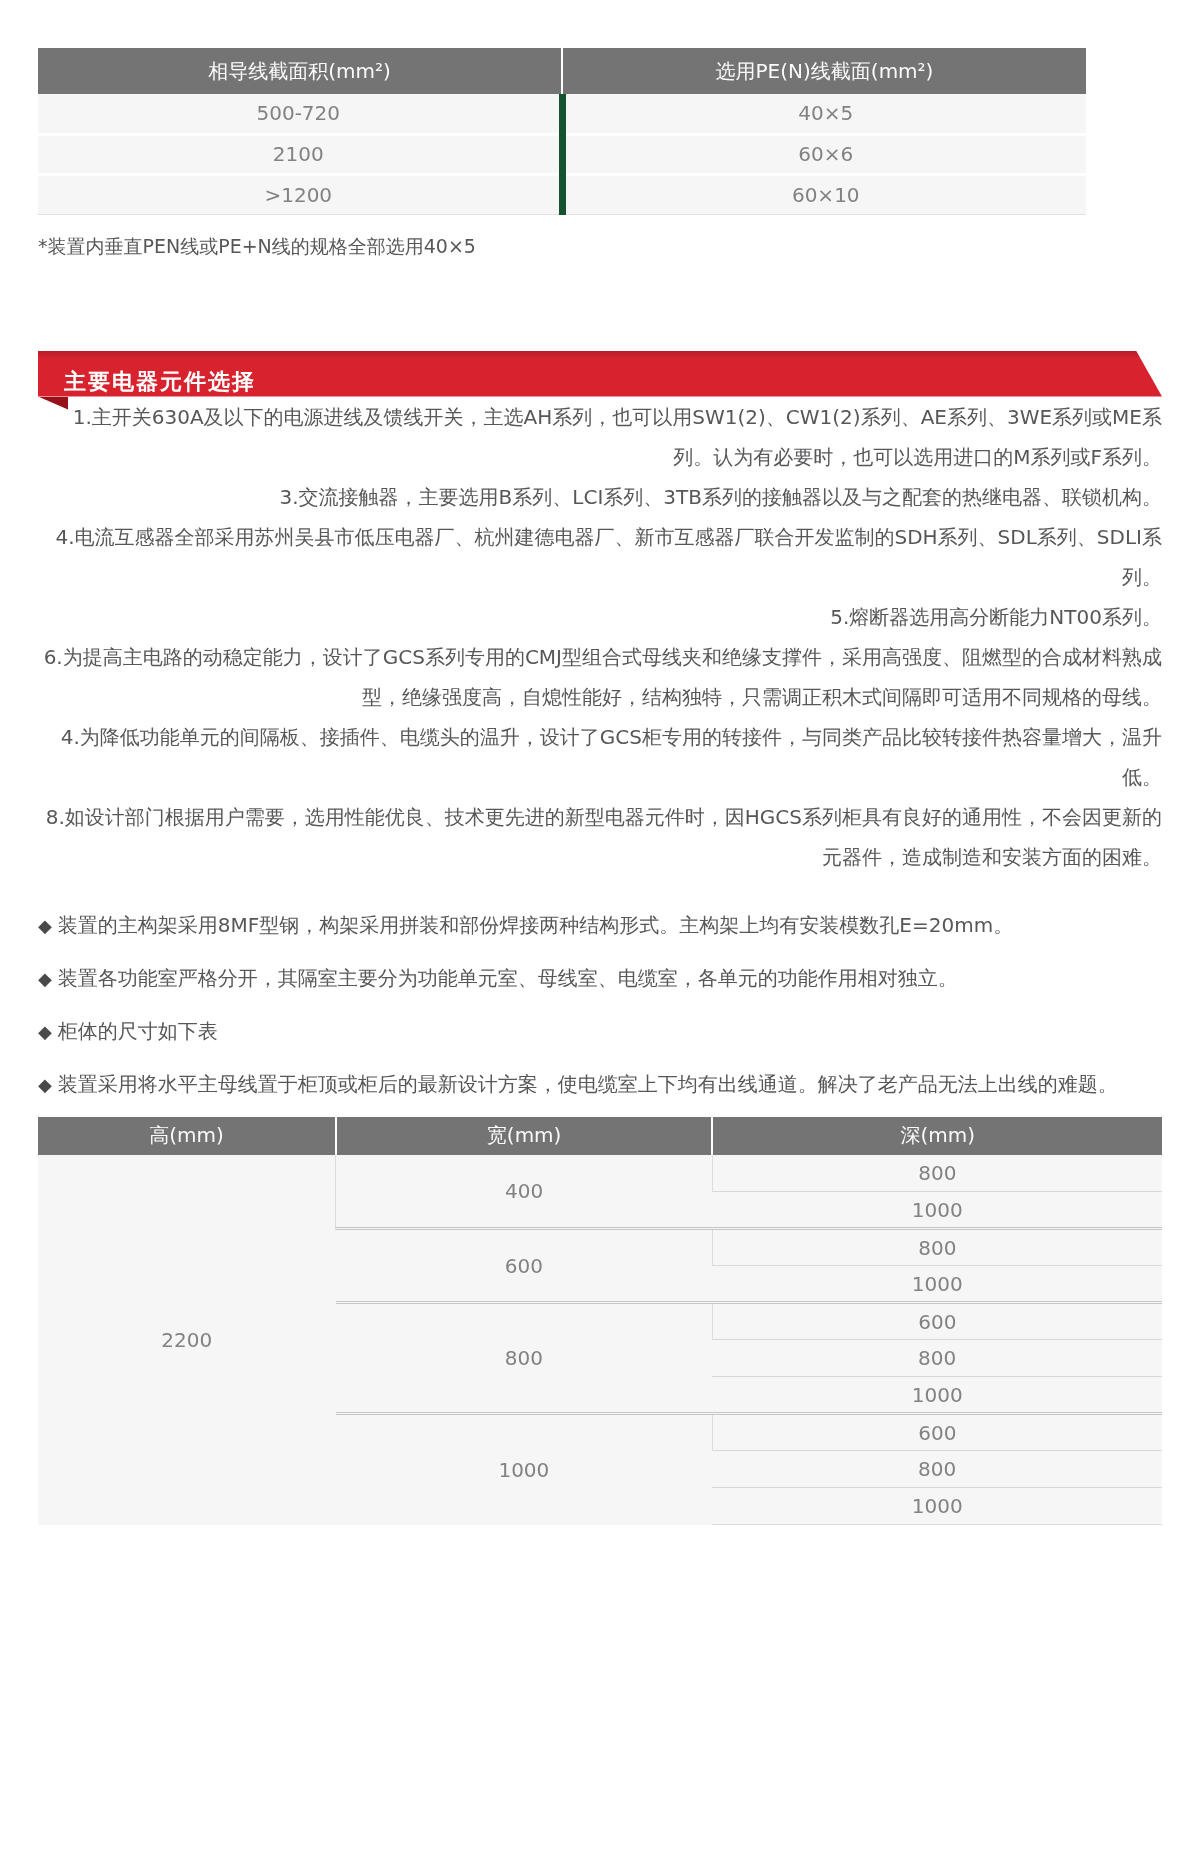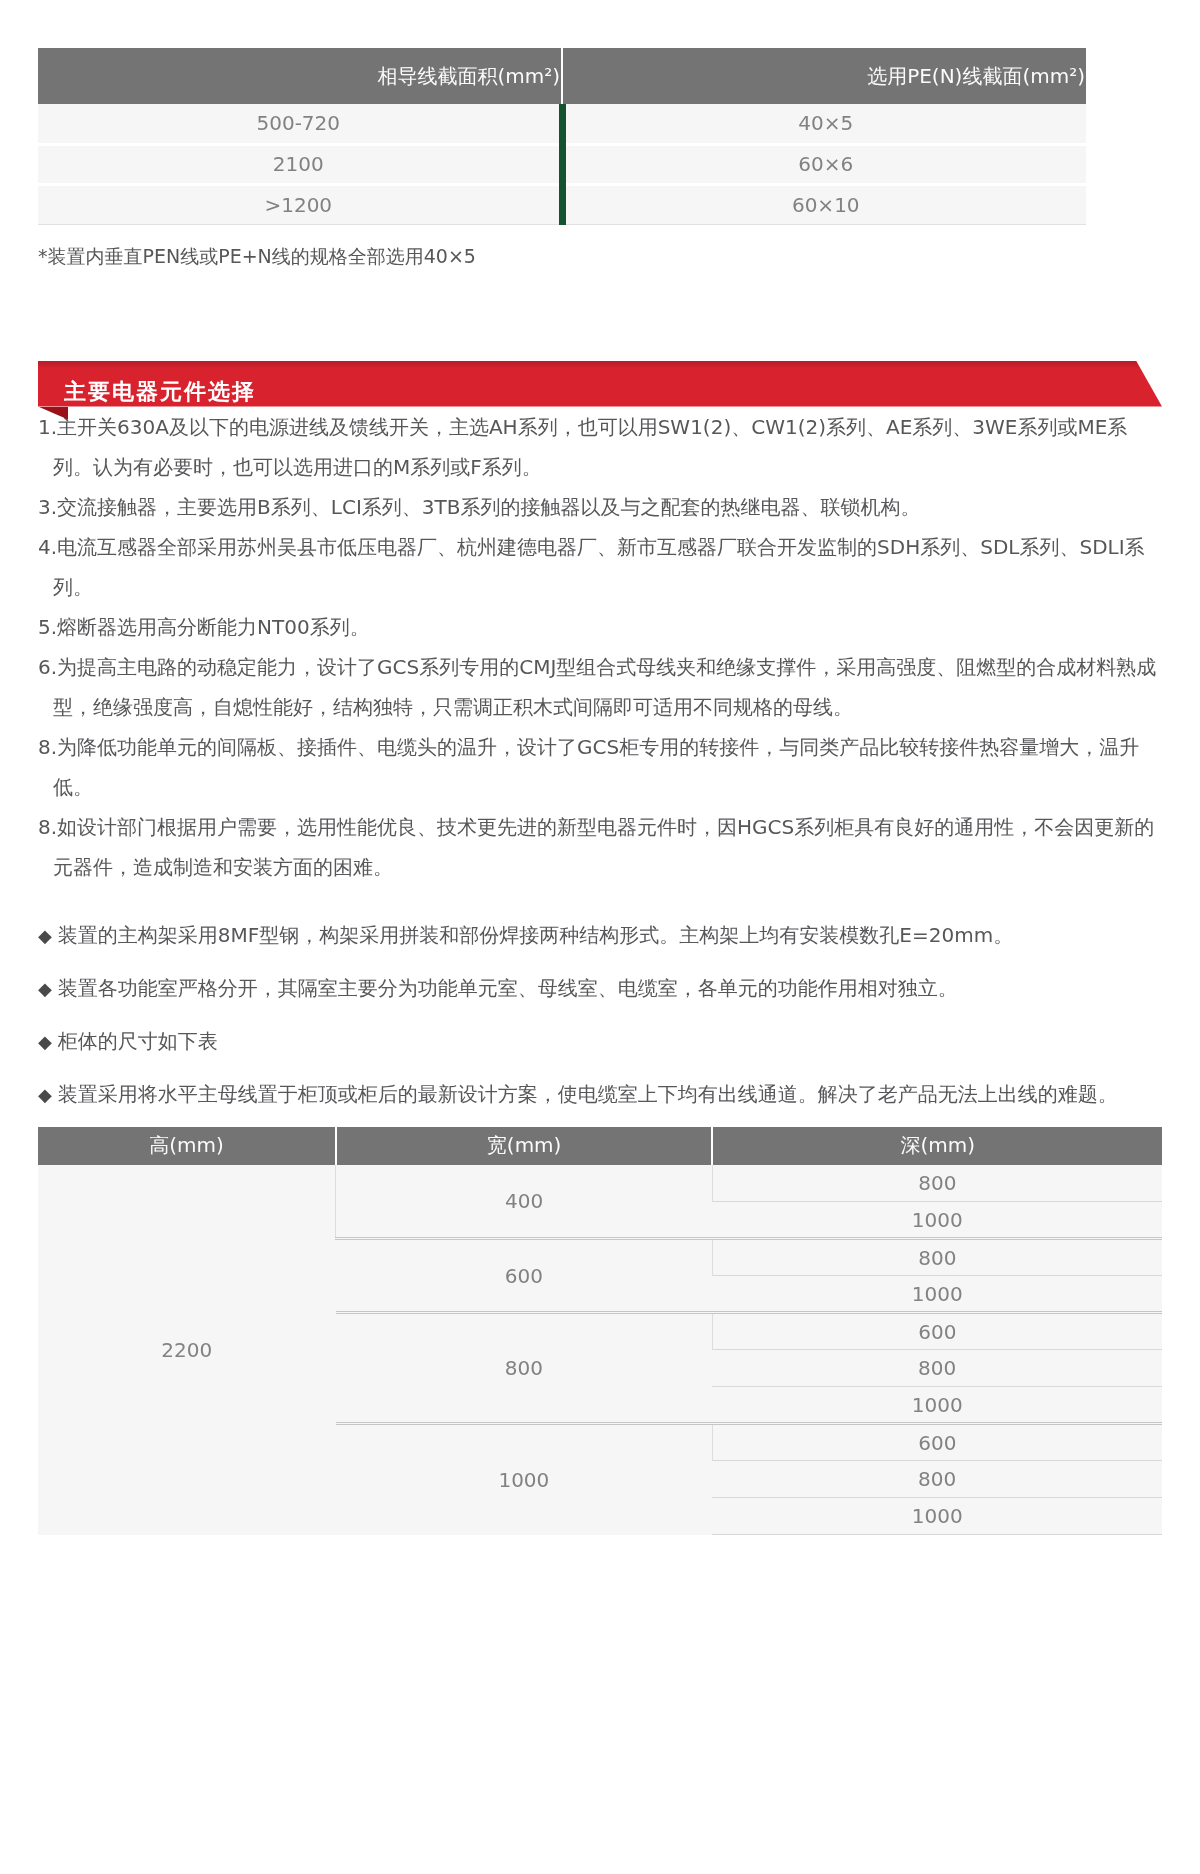--- a/index.html
+++ b/index.html
@@ -13,21 +13,21 @@
     width:1200px;height:1874px;overflow:hidden;background:#ffffff;
     font-family:"DejaVu Sans","Liberation Sans",sans-serif;
     color:#57575a;
   }
   .page{padding:48px 38px 30px 38px;}
 
   
   .pe-table{border-collapse:collapse;width:1048px;table-layout:fixed;}
   .pe-table th{
     background:var(--table-header-bg);color:#fbfbfb;font-weight:normal;
-    height:56px;font-size:20px;text-align:right;
+    height:46px;font-size:20px;text-align:center;
   }
   .pe-table th + th{border-left:2px solid #ffffff;}
   .pe-table td{
     background:#f6f6f6;height:40px;font-size:20px;color:#828282;
     text-align:center;border-bottom:3px solid #ffffff;
   }
   .pe-table td + td{border-left:7px solid #14532d;}
   .pe-table tbody tr:last-child td{border-bottom:1px solid #e2e2e2;}
 
   .note{margin:18px 0 0 0;font-size:19px;color:#57575a;line-height:26px;}
@@ -44,21 +44,21 @@
   .banner-title{color:#ffffff;font-size:22px;font-weight:bold;letter-spacing:2px;}
   .banner-fold{
     position:absolute;left:0;top:46px;width:30px;height:13px;
     background:var(--accent-red-dark);
     clip-path:polygon(0 0,100% 0,100% 100%);
   }
 
   
   .intro{margin:24px 0 0 0;text-indent:2em;font-size:20px;line-height:40px;}
   .items{margin-top:0;}
-  .item{margin:0;padding-left:15px;text-indent:-15px;font-size:20px;line-height:40px;}
+  .item{margin:0;padding-left:15px;text-indent:-15px;font-size:20px;line-height:40px;text-align:right;}
   .bullets{margin-top:28px;}
   .bullet{margin:0 0 12px 0;padding-left:22px;text-indent:-22px;font-size:20px;line-height:40px;}
   .diamond{color:#49494c;font-size:18px;margin-right:6px;}
 
   
   .size-table{border-collapse:collapse;width:1124px;table-layout:fixed;margin-top:8px;}
   .size-table col.c1{width:26.5%;}
   .size-table col.c2{width:33.5%;}
   .size-table col.c3{width:40%;}
   .size-table th{
@@ -112,21 +112,21 @@
     <span class="banner-fold"></span>
   </div>
 
 
   <div class="items">
     <p class="item">1.主开关630A及以下的电源进线及馈线开关，主选AH系列，也可以用SW1(2)、CW1(2)系列、AE系列、3WE系列或ME系列。认为有必要时，也可以选用进口的M系列或F系列。</p>
     <p class="item">3.交流接触器，主要选用B系列、LCI系列、3TB系列的接触器以及与之配套的热继电器、联锁机构。</p>
     <p class="item">4.电流互感器全部采用苏州吴县市低压电器厂、杭州建德电器厂、新市互感器厂联合开发监制的SDH系列、SDL系列、SDLI系列。</p>
     <p class="item">5.熔断器选用高分断能力NT00系列。</p>
     <p class="item">6.为提高主电路的动稳定能力，设计了GCS系列专用的CMJ型组合式母线夹和绝缘支撑件，采用高强度、阻燃型的合成材料熟成型，绝缘强度高，自熄性能好，结构独特，只需调正积木式间隔即可适用不同规格的母线。</p>
-    <p class="item">8.为降低功能单元的间隔板、接插件、电缆头的温升，设计了GCS柜专用的转接件，与同类产品比较转接件热容量增大，温升低。</p>
+    <p class="item">4.为降低功能单元的间隔板、接插件、电缆头的温升，设计了GCS柜专用的转接件，与同类产品比较转接件热容量增大，温升低。</p>
     <p class="item">8.如设计部门根据用户需要，选用性能优良、技术更先进的新型电器元件时，因HGCS系列柜具有良好的通用性，不会因更新的元器件，造成制造和安装方面的困难。</p>
   </div>
 
 
   <div class="bullets">
     <p class="bullet"><span class="diamond">◆</span><span>装置的主构架采用8MF型钢，构架采用拼装和部份焊接两种结构形式。主构架上均有安装模数孔E=20mm。</span></p>
     <p class="bullet"><span class="diamond">◆</span><span>装置各功能室严格分开，其隔室主要分为功能单元室、母线室、电缆室，各单元的功能作用相对独立。</span></p>
     <p class="bullet"><span class="diamond">◆</span><span>柜体的尺寸如下表</span></p>
     <p class="bullet"><span class="diamond">◆</span><span>装置采用将水平主母线置于柜顶或柜后的最新设计方案，使电缆室上下均有出线通道。解决了老产品无法上出线的难题。</span></p>
   </div>

